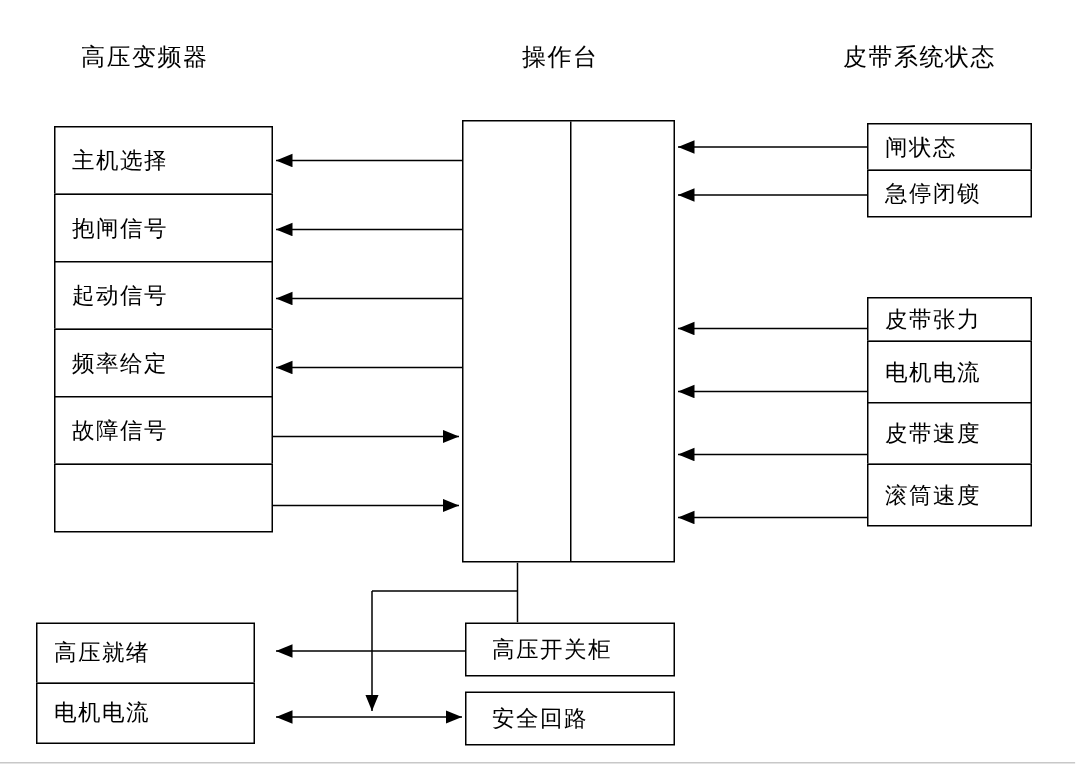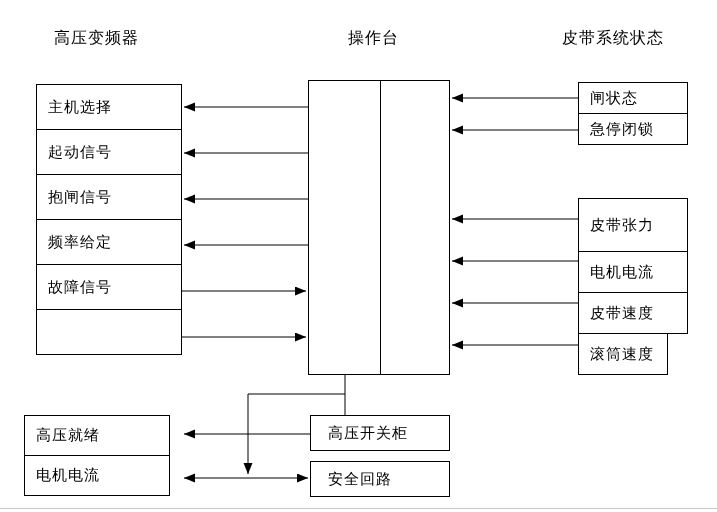--- a/index.html
+++ b/index.html
@@ -66,24 +66,24 @@
 
   <div class="hdr" style="left:54px;top:28px">高压变频器</div>
   <div class="hdr" style="left:348px;top:28px">操作台</div>
   <div class="hdr" style="left:562px;top:28px">皮带系统状态</div>
 
   <div class="col" style="left:36px;top:84px;width:146px">
     <div class="cell" style="height:46px;width:146px">
       <span>主机选择</span>
       </div>
     <div class="cell" style="height:46px;width:146px">
-      <span>起动信号</span>
+      <span>抱闸信号</span>
       </div>
     <div class="cell" style="height:46px;width:146px">
-      <span>抱闸信号</span>
+      <span>起动信号</span>
       </div>
     <div class="cell" style="height:46px;width:146px">
       <span>频率给定</span>
       </div>
     <div class="cell" style="height:46px;width:146px">
       <span>故障信号</span>
       </div>
     <div class="cell" style="height:46px;width:146px">
       <span></span>
       </div>
@@ -105,30 +105,30 @@
   <div class="col" style="left:578px;top:82px;width:110px">
     <div class="cell" style="height:32px;width:110px">
       <span>闸状态</span>
       </div>
     <div class="cell" style="height:32px;width:110px">
       <span>急停闭锁</span>
       </div>
   </div>
 
   <div class="col" style="left:578px;top:198px;width:110px">
-    <div class="cell" style="height:54px;width:110px">
+    <div class="cell" style="height:30px;width:110px">
       <span>皮带张力</span>
       </div>
     <div class="cell" style="height:42px;width:110px">
       <span>电机电流</span>
       </div>
     <div class="cell" style="height:42px;width:110px">
       <span>皮带速度</span>
       </div>
-    <div class="cell" style="height:42px;width:90px">
+    <div class="cell" style="height:42px;width:110px">
       <span>滚筒速度</span>
       </div>
   </div>
 
   <div class="box" style="left:310px;top:415px;width:140px;height:36px">
     <span>高压开关柜</span>
   </div>
   <div class="box" style="left:310px;top:461px;width:140px;height:36px">
     <span>安全回路</span>
   </div>

